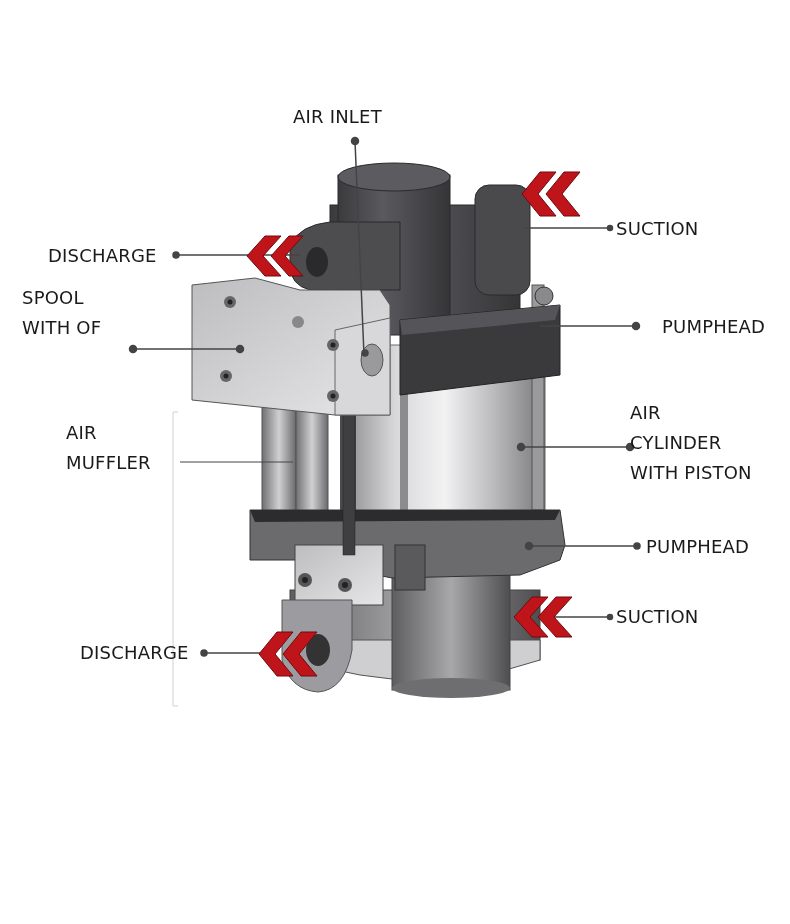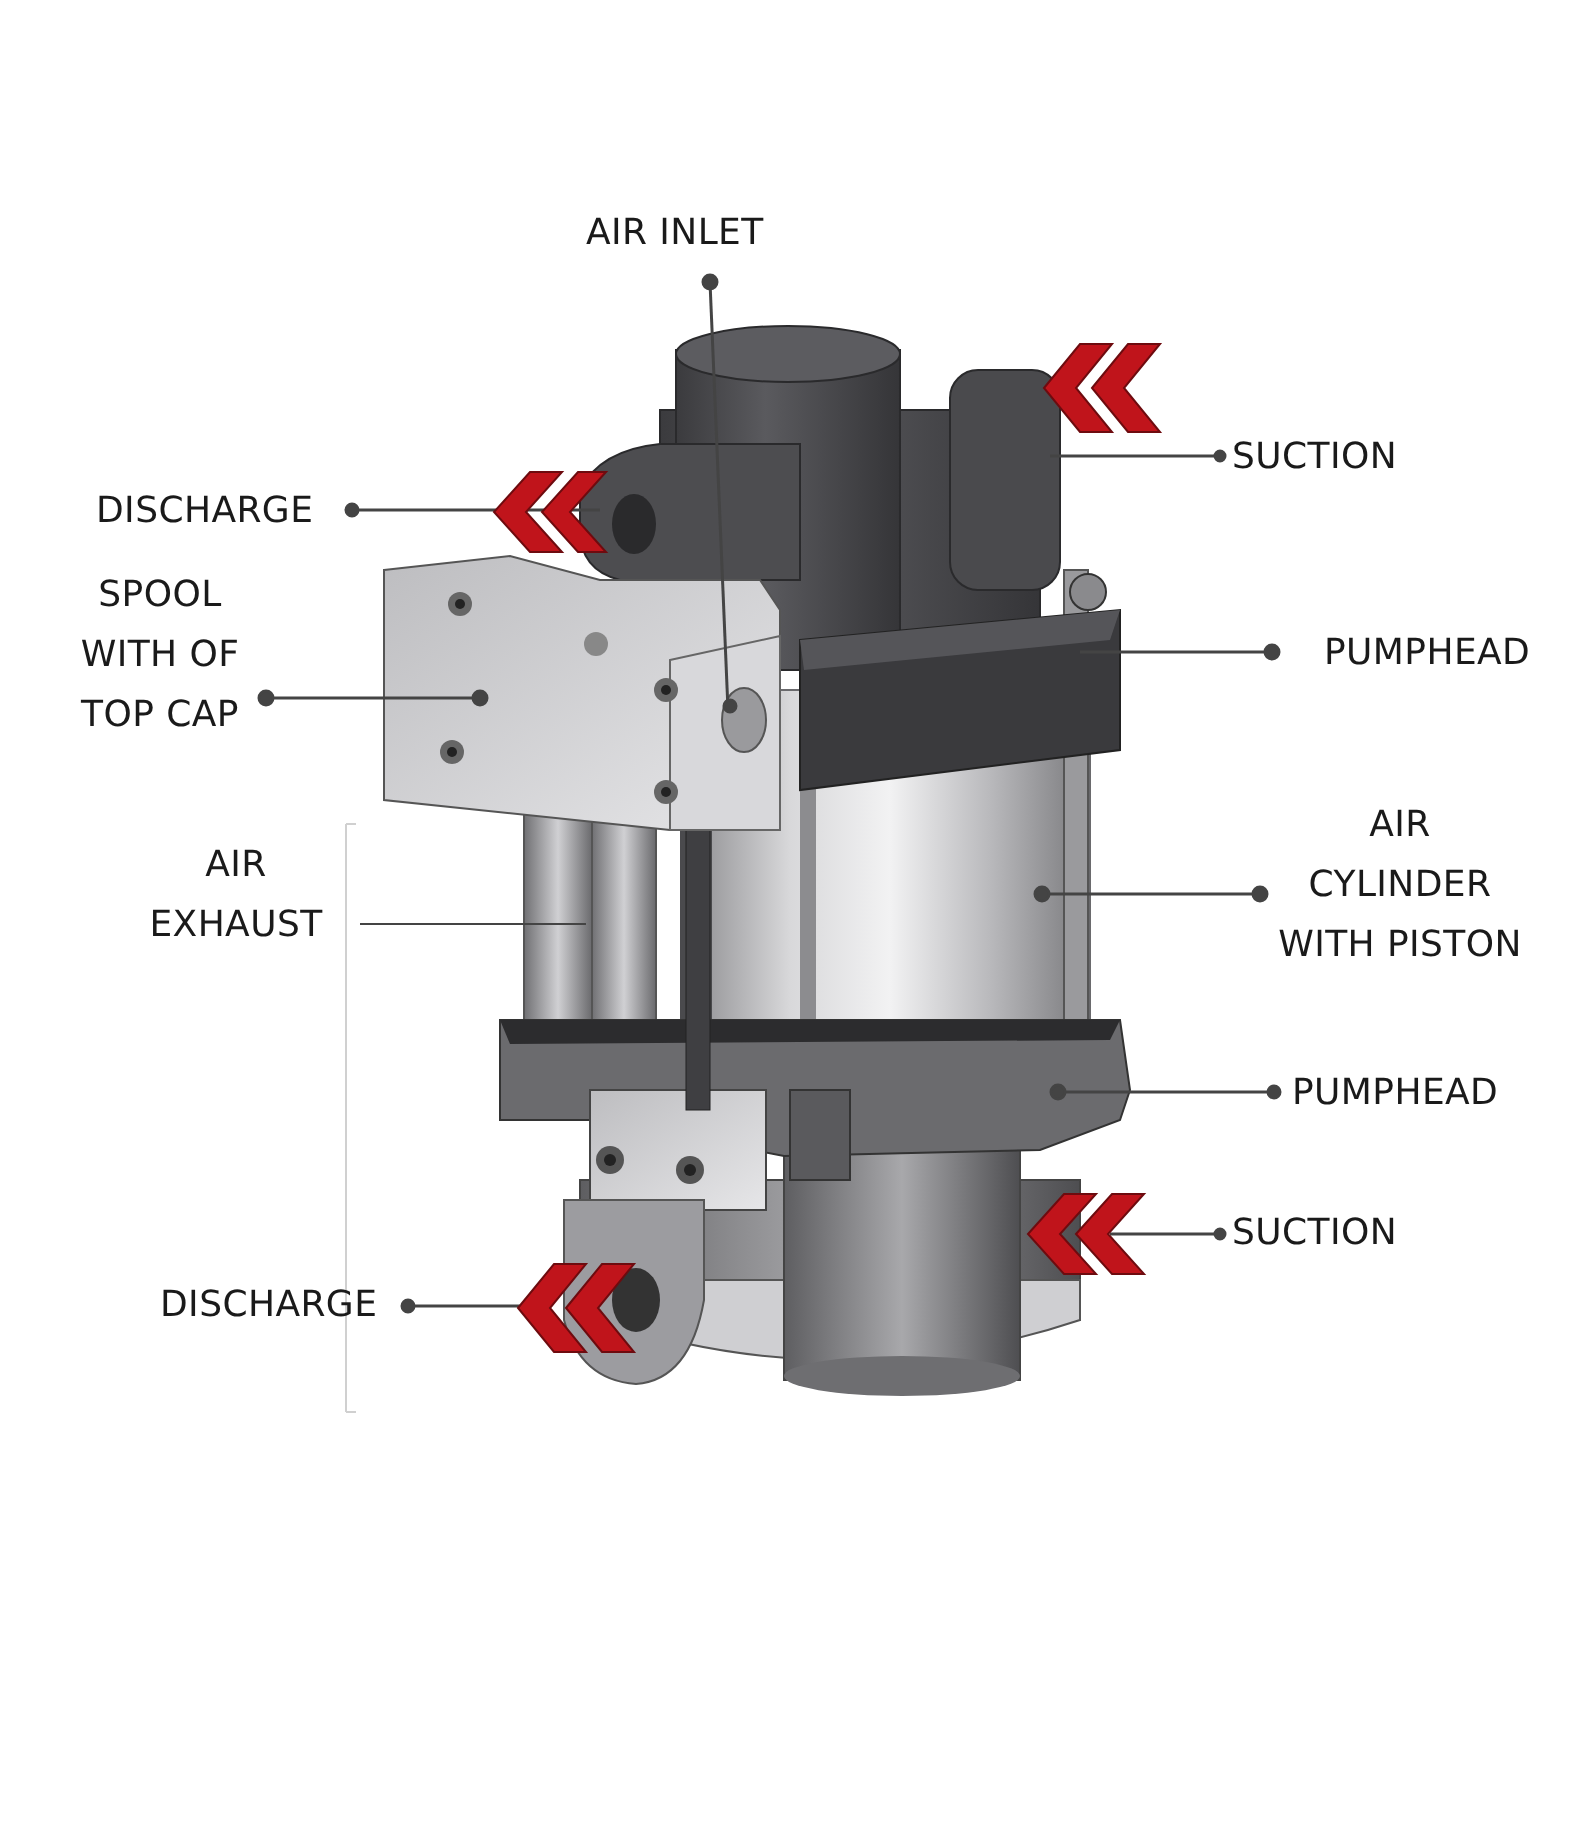--- a/index.html
+++ b/index.html
@@ -2,21 +2,21 @@
 <html><head>
 <meta charset="utf-8">
 <style>
   html, body { margin: 0; padding: 0; background: #ffffff; }
   body { width: 790px; height: 924px; position: relative; overflow: hidden;
          font-family: "DejaVu Sans", "Liberation Sans", sans-serif; }
   .stage { position: absolute; left: 0; top: 0; width: 790px; height: 924px; }
   svg.pump { position: absolute; left: 0; top: 0; }
   .label { position: absolute; color: #1a1a1a; font-size: 18px; line-height: 30px;
            letter-spacing: 0.2px; white-space: nowrap; }
-  .label.center { text-align: center; }
+  .label.center { }
 </style>
 </head>
 <body>
 
 <div class="stage">
 
   <svg class="pump" width="790" height="924" viewBox="0 0 790 924">
     <defs>
       <linearGradient id="cyl" x1="0" x2="1" y1="0" y2="0">
         <stop offset="0" stop-color="#8e8e91"></stop>
@@ -176,32 +176,31 @@
 
   <div class="label" style="left:616px; top:214px;">SUCTION</div>
 
   <div class="label" style="left:48px; top:241px;">DISCHARGE</div>
 
   <div class="label" style="left:662px; top:312px;">PUMPHEAD</div>
 
   <div class="label center" style="left:22px; top:283px; width:116px;">
     <div>SPOOL</div>
     <div>WITH OF</div>
-    <div>TOP CAP</div>
   </div>
 
   <div class="label center" style="left:630px; top:398px; width:140px;">
     <div>AIR</div>
     <div>CYLINDER</div>
     <div>WITH PISTON</div>
   </div>
 
   <div class="label center" style="left:66px; top:418px; width:104px;">
     <div>AIR</div>
-    <div>EXHAUST</div>
+    <div>MUFFLER</div>
   </div>
 
   <div class="label" style="left:646px; top:532px;">PUMPHEAD</div>
 
   <div class="label" style="left:616px; top:602px;">SUCTION</div>
 
   <div class="label" style="left:80px; top:638px;">DISCHARGE</div>
 
 </div>
 

